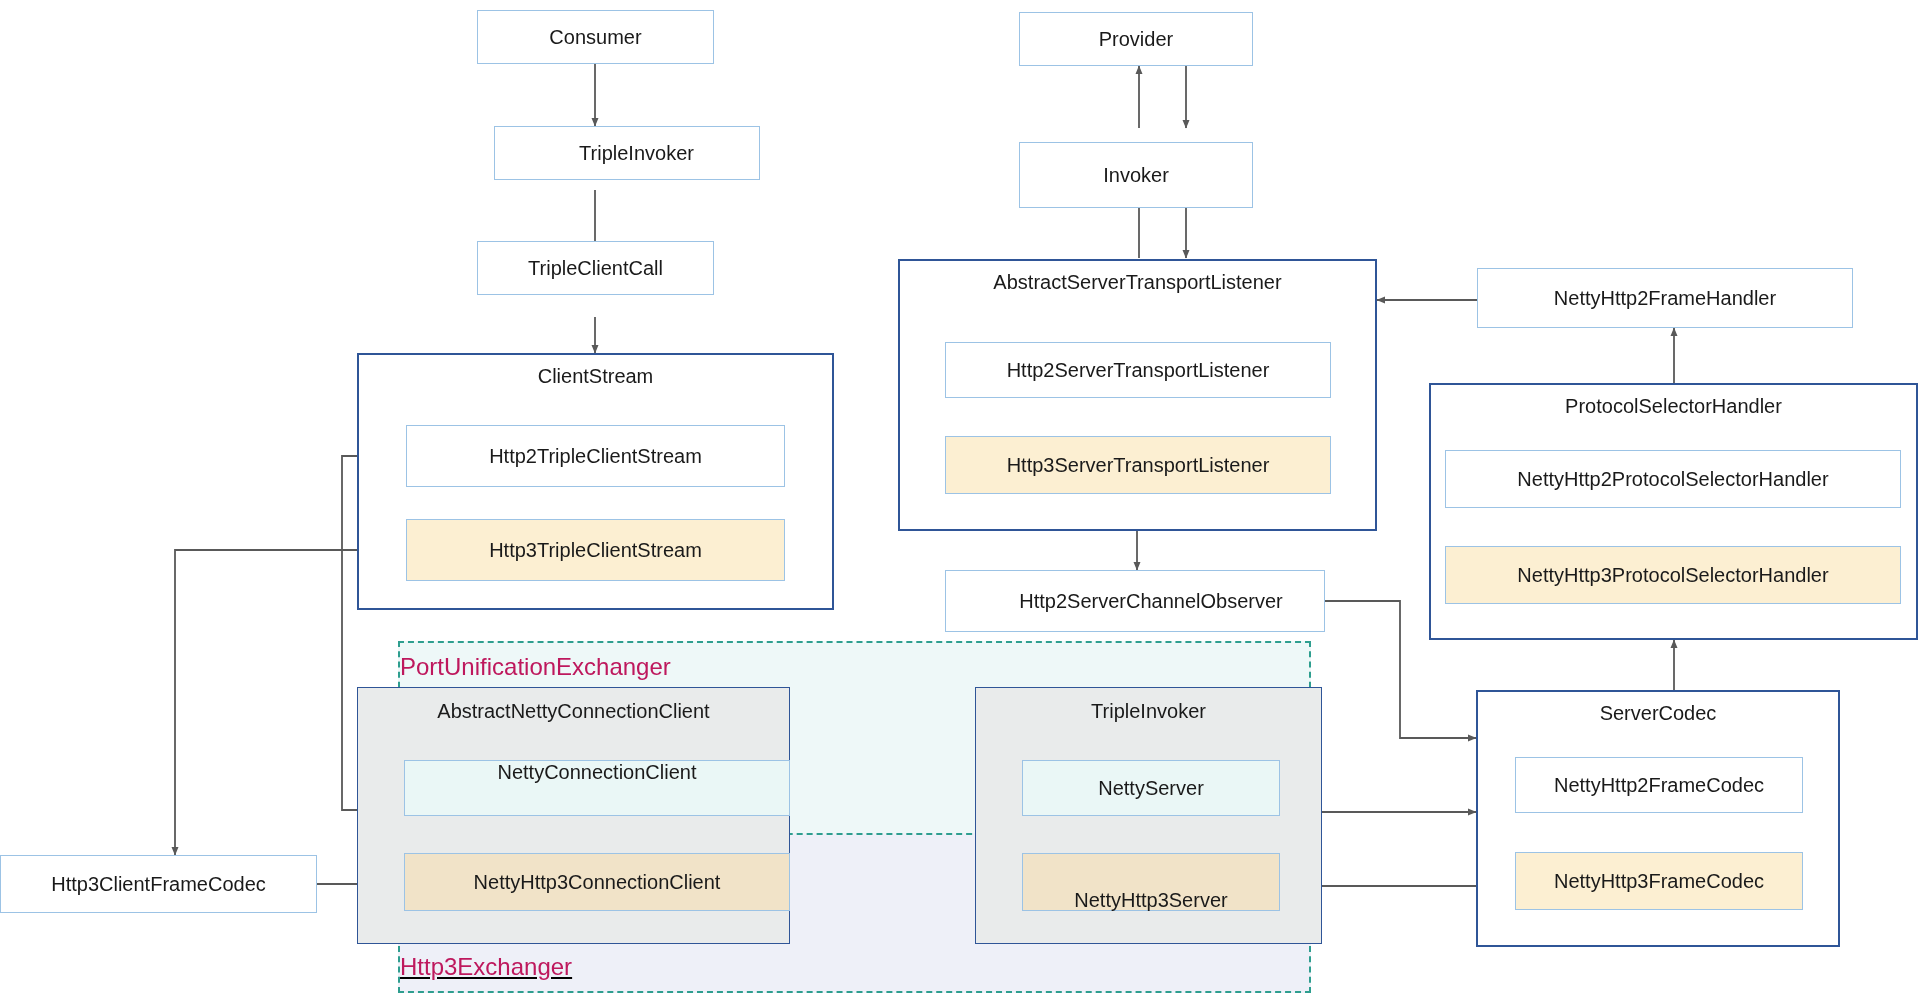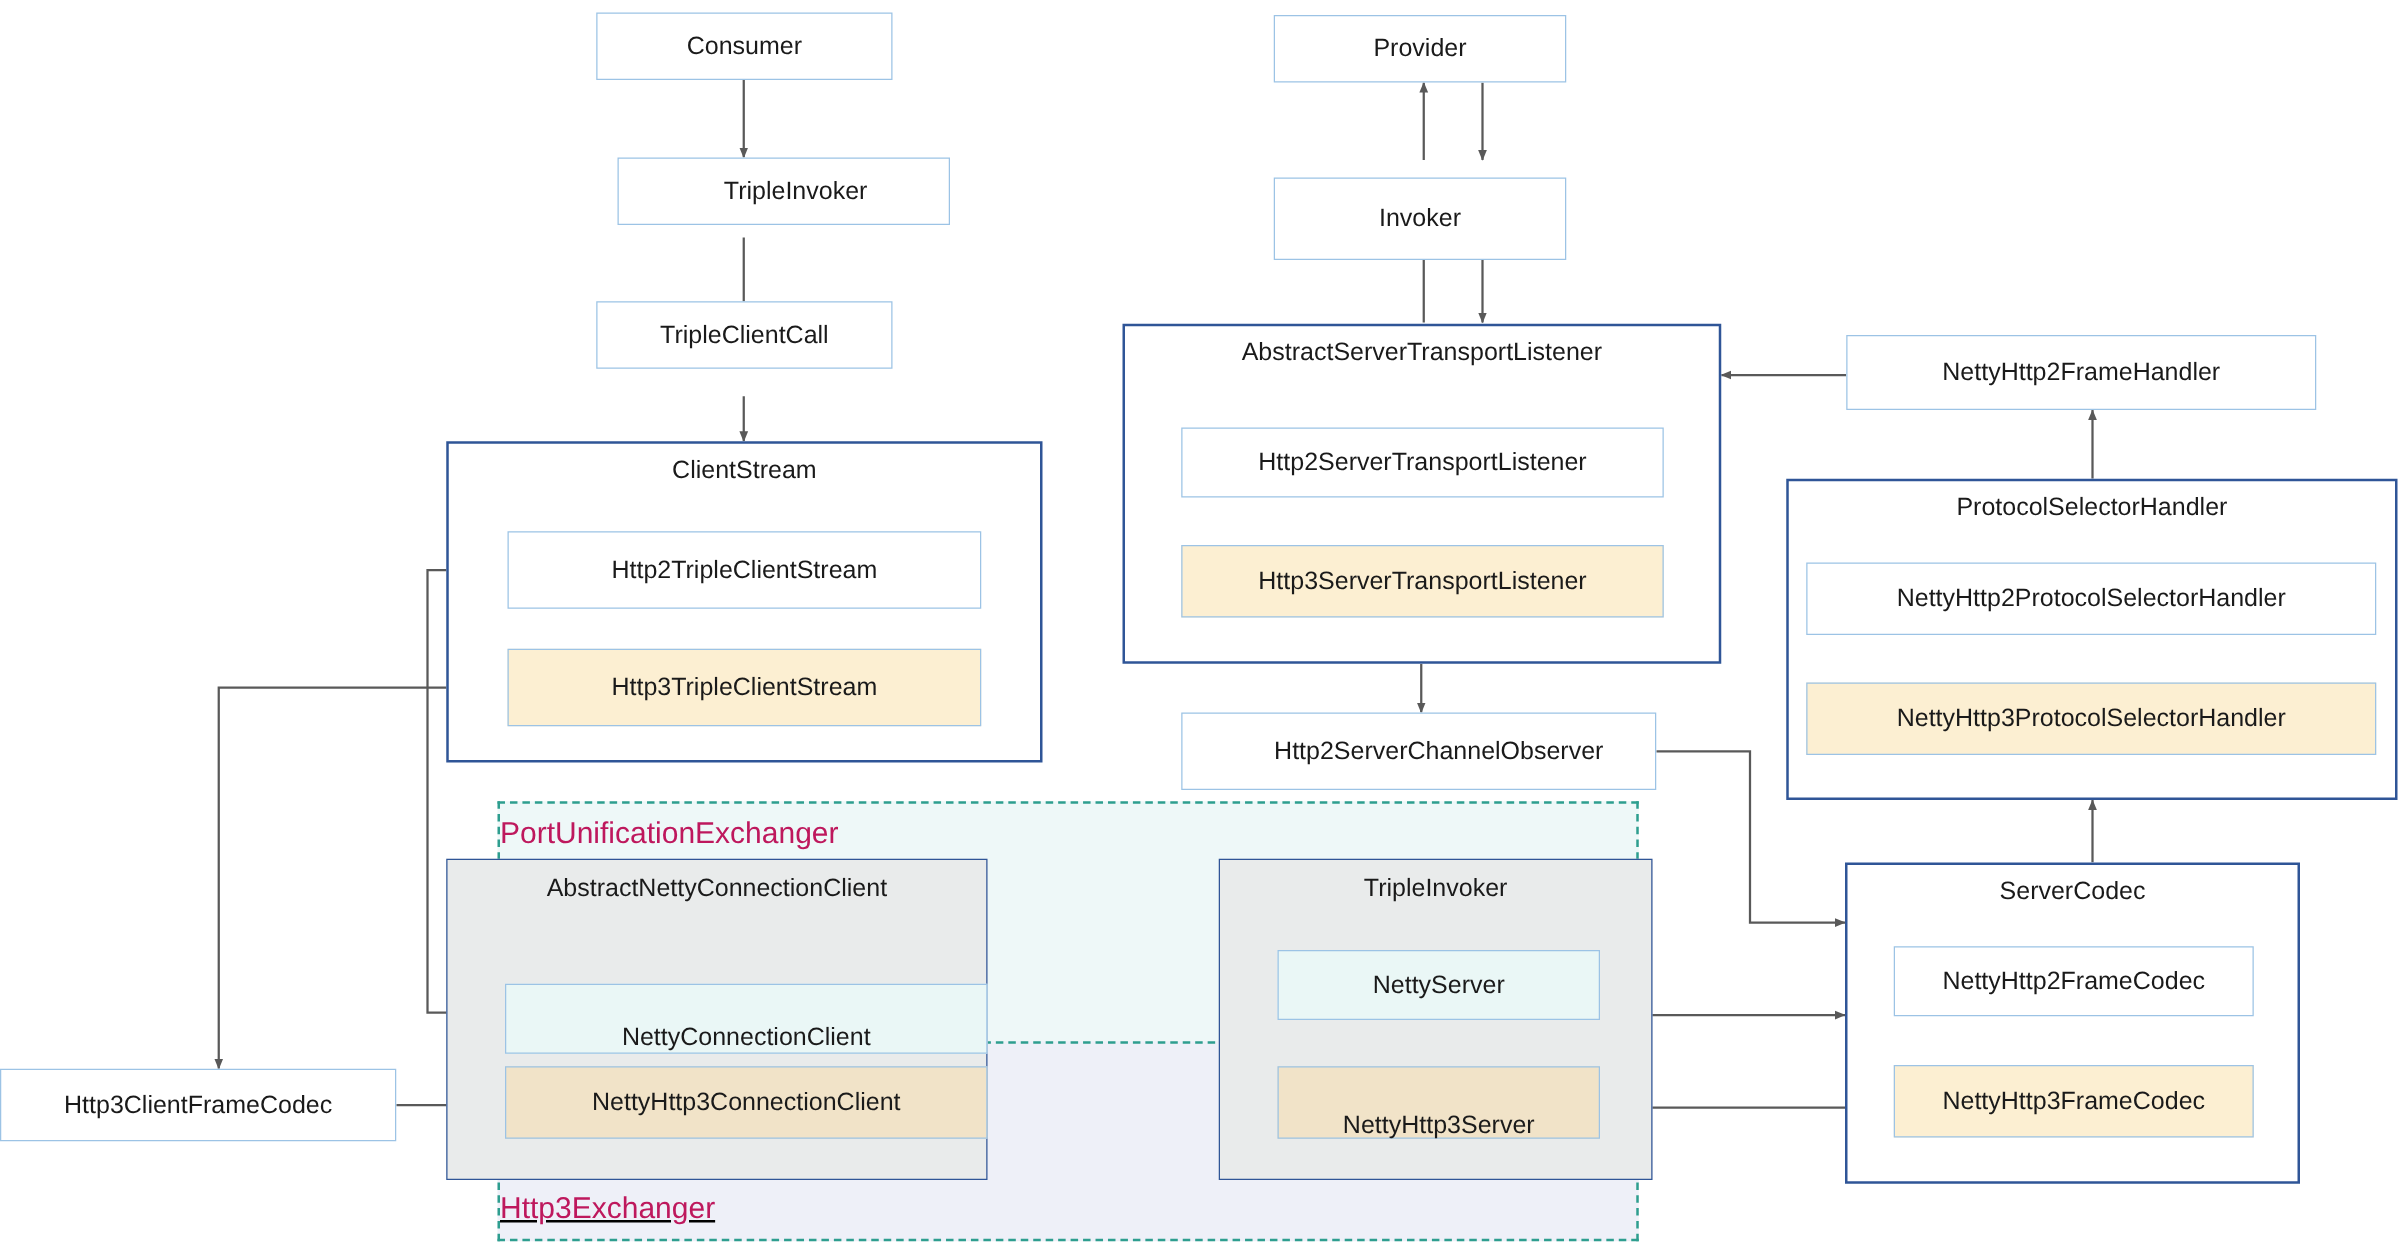--- a/index.html
+++ b/index.html
@@ -123,21 +123,21 @@
     <span class="lbl">Http3TripleClientStream</span>
   </div>
 
   <div class="node box" style="left:0px;top:855px;width:317px;height:58px;">
     <span class="lbl">Http3ClientFrameCodec</span>
   </div>
 
   <div class="node subgroup" style="left:357px;top:687px;width:433px;height:257px;">
     <span class="lbl">AbstractNettyConnectionClient</span>
   </div>
-  <div class="node tealLeaf" style="left:404px;top:760px;width:386px;height:56px;align-items:flex-end;justify-content:center;margin-top:27px;">
+  <div class="node tealLeaf" style="left:404px;top:760px;width:386px;height:56px;align-items:flex-start;justify-content:center;">
     <span class="lbl" style="font-size:20px;">NettyConnectionClient</span>
   </div>
   <div class="node tanLeaf" style="left:404px;top:853px;width:386px;height:58px;align-items:center;justify-content:center;">
     <span class="lbl" style="font-size:20px;">NettyHttp3ConnectionClient</span>
   </div>
 
   <div class="node subgroup" style="left:975px;top:687px;width:347px;height:257px;">
     <span class="lbl">TripleInvoker</span>
   </div>
   <div class="node tealLeaf" style="left:1022px;top:760px;width:258px;height:56px;align-items:center;justify-content:center;">

